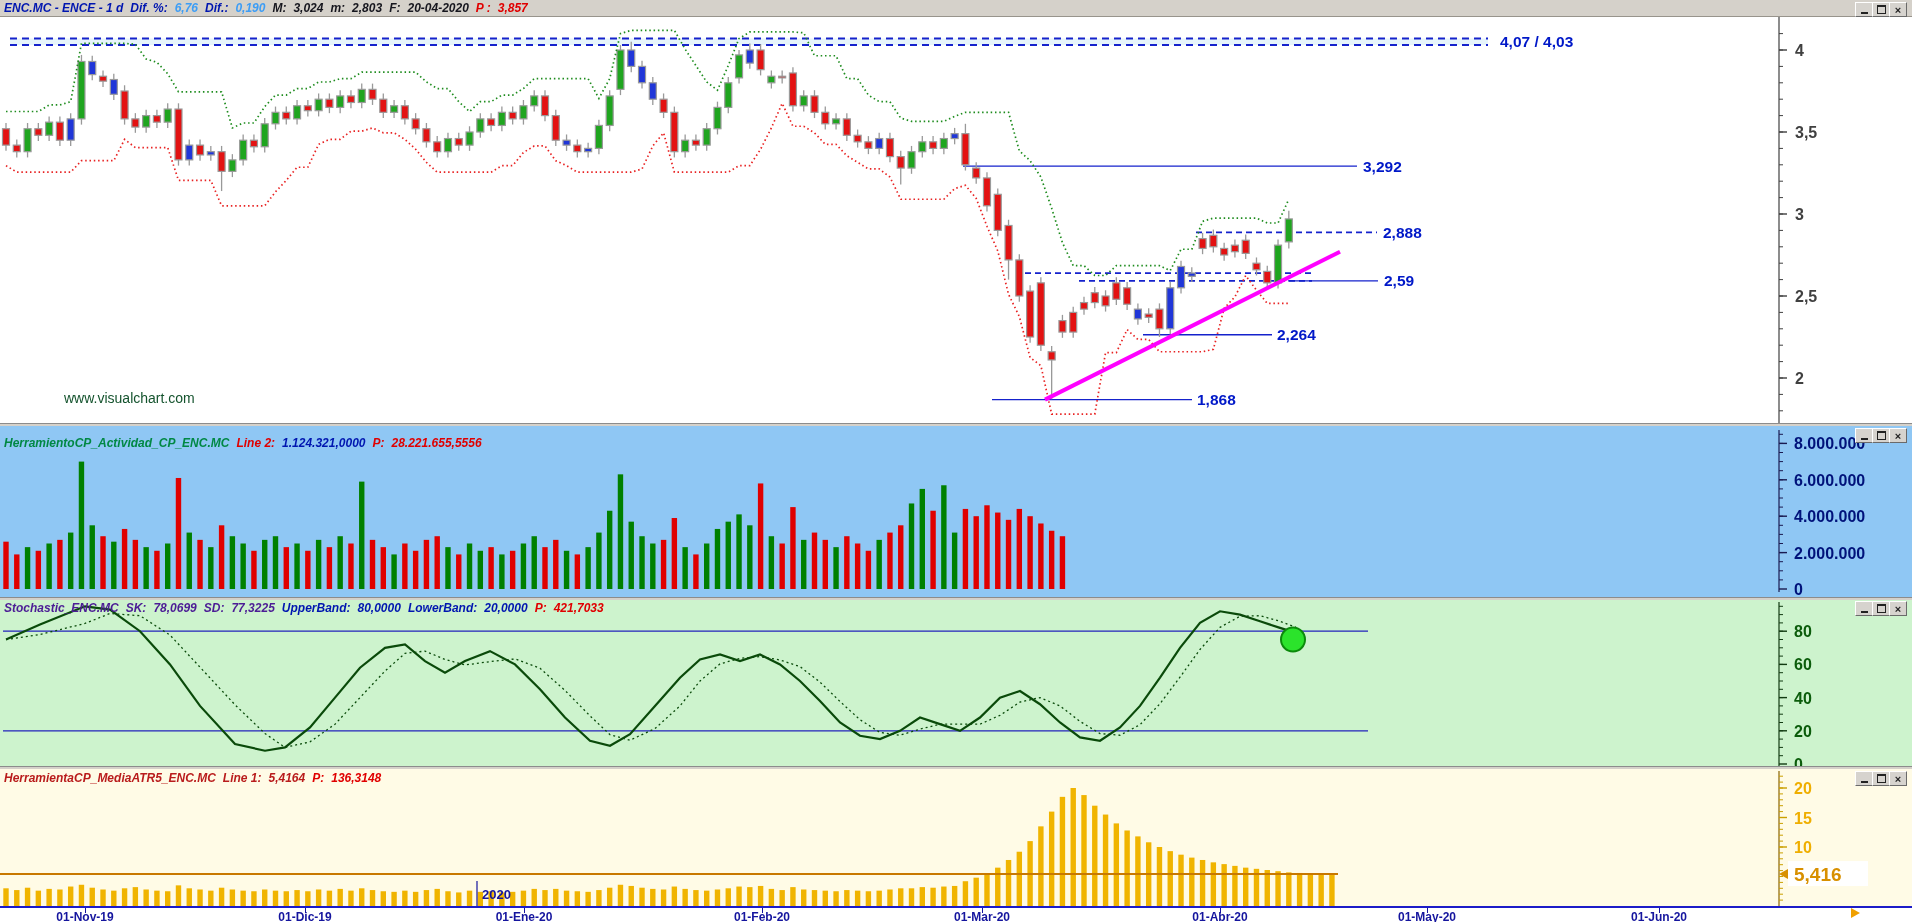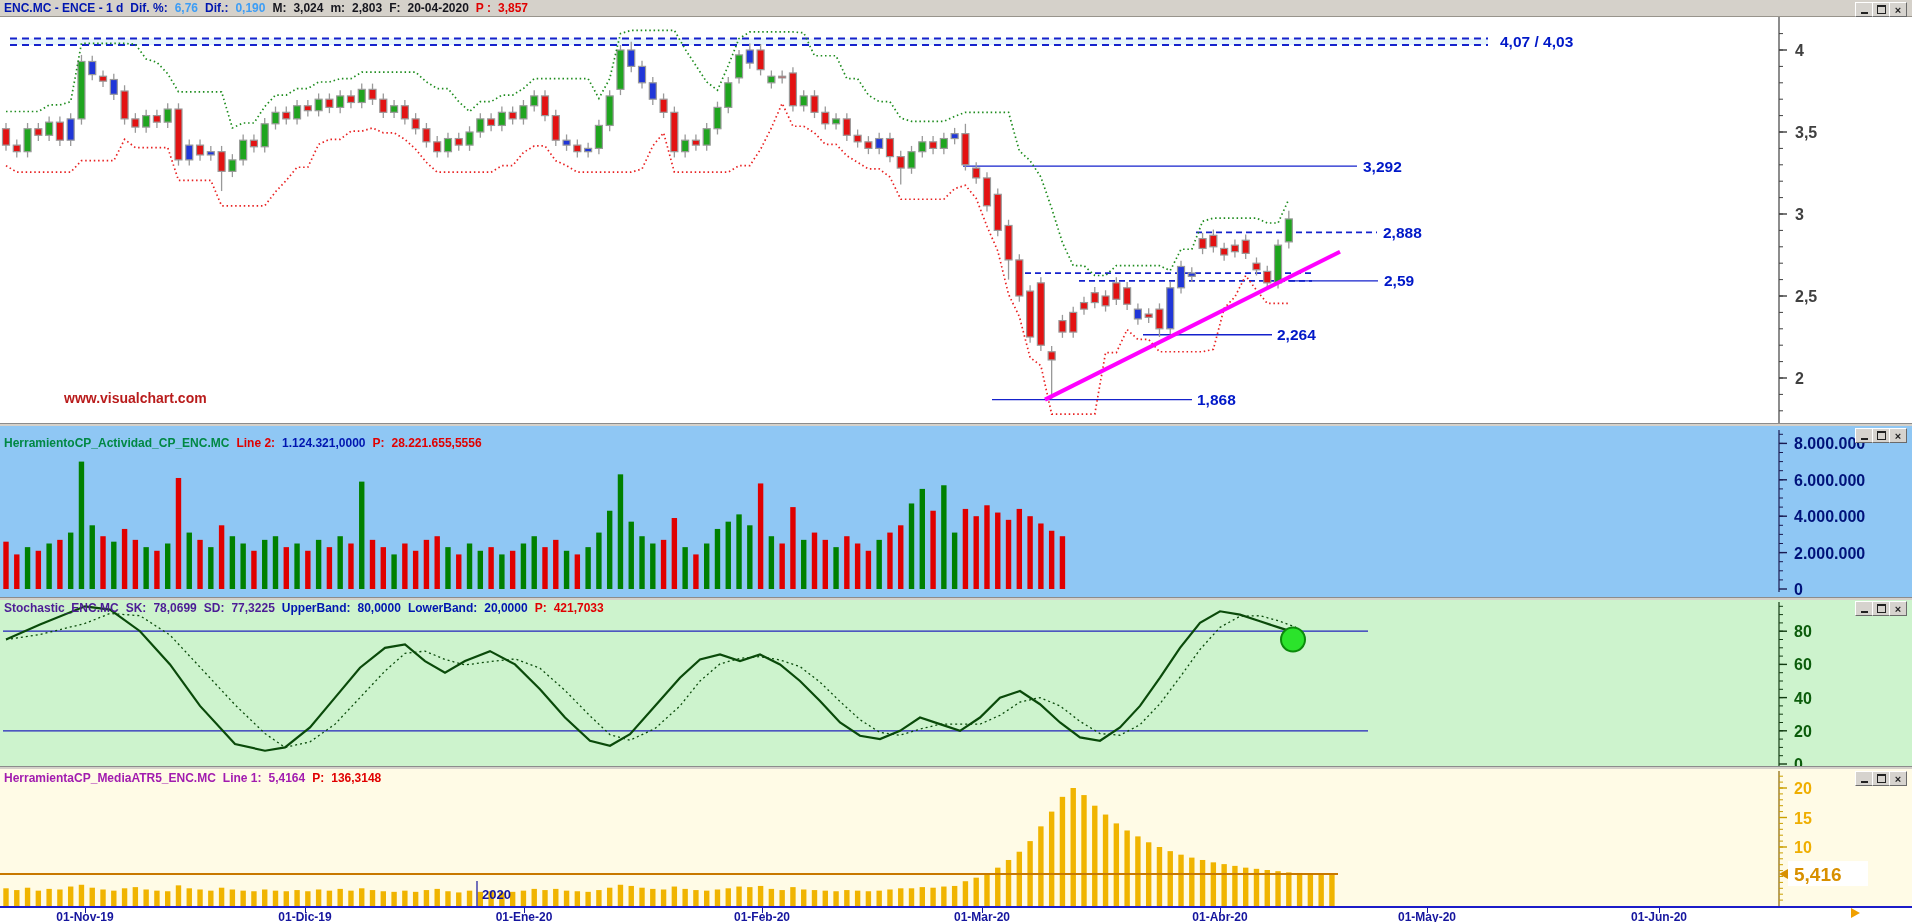--- a/index.html
+++ b/index.html
@@ -1,30 +1,30 @@
 <!DOCTYPE html>
 <html><head>
 <meta charset="utf-8">
 <style>
   html,body{margin:0;padding:0;background:#fff;}
   #screen{position:relative;width:1912px;height:922px;overflow:hidden;background:#fff;
           font-family:"Liberation Sans",sans-serif;}
   .strip{position:absolute;left:0;top:0;width:1912px;height:16px;background:#d5d1ca;border-bottom:1px solid #98948c;}
-  .hdr{position:absolute;left:4px;font-size:12px;font-weight:700;white-space:nowrap;z-index:6;}
+  .hdr{position:absolute;left:4px;font-size:12px;font-weight:700;white-space:nowrap;z-index:6;font-style:italic;}
   .hdr span{margin-right:7px;}
   .c-navy{color:#0016b0}.c-lblue{color:#3d9df5}.c-dark{color:#16161e}.c-red{color:#e00000}
-  .c-green{color:#008844}.c-dgreen{color:#4c1d95}.c-orange{color:#a21caf}
+  .c-green{color:#008844}.c-dgreen{color:#4c1d95}.c-orange{color:#b91c1c}
   svg{position:absolute;left:0;}
   .sep{position:absolute;left:0;width:1912px;height:3px;background:#d5d1ca;border-top:1px solid #8c8c8c;}
   .wb{position:absolute;width:16px;height:13px;background:#d6d3ce;border:1px solid;border-color:#ffffff #6a6a6a #6a6a6a #ffffff;
       display:flex;align-items:center;justify-content:center;z-index:8;cursor:pointer;}
   .wb .mingl{width:7px;height:2px;background:#222;margin-top:6px;}
   .wb .maxgl{width:7px;height:6px;border:1px solid #222;border-top:2px solid #222;}
   .wb .xgl{font-size:11px;font-weight:700;color:#222;line-height:10px;}
-  #watermark{position:absolute;left:64px;top:390px;color:#b91c1c;font-weight:700;font-size:14px;z-index:5;}
+  #watermark{position:absolute;left:64px;top:390px;color:#14532d;font-weight:400;font-size:14px;z-index:5;}
   #timeaxis{position:absolute;left:0;top:906px;width:1912px;height:16px;background:#fff;border-top:2px solid #1c1cc8;z-index:4;}
   .datelbl{position:absolute;top:2px;transform:translateX(-50%);font-size:12px;font-weight:700;color:#15159e;white-space:nowrap;}
   .datetick{position:absolute;top:0;width:1px;height:5px;background:#15159e;}
   #axis-end-arrow{position:absolute;left:1851px;top:908px;width:0;height:0;z-index:5;
       border-top:5px solid transparent;border-bottom:5px solid transparent;border-left:9px solid #f0a000;}
 </style>
 </head>
 <body>
 
 <div id="screen">

